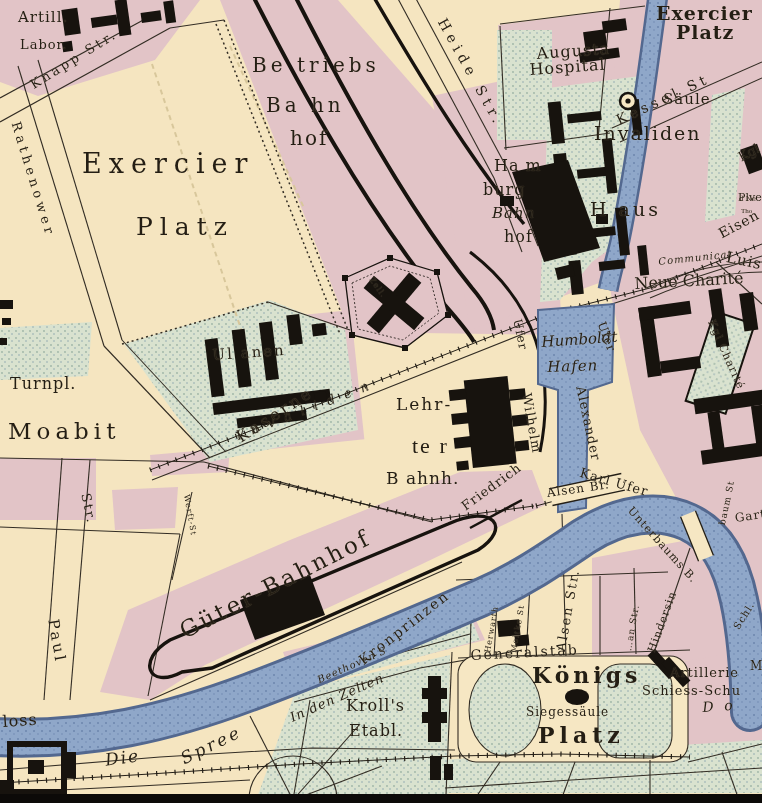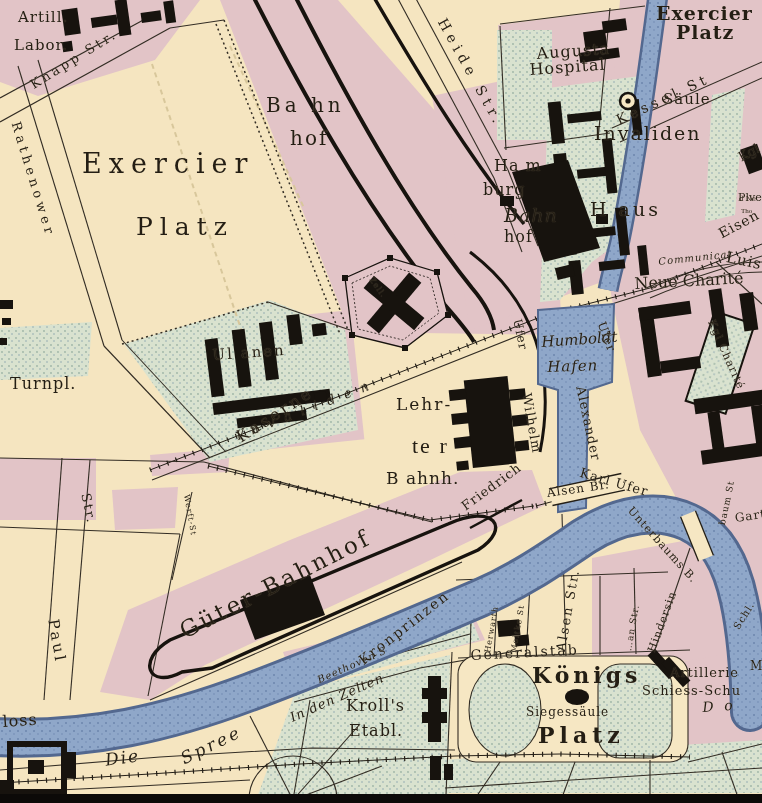--- a/index.html
+++ b/index.html
@@ -288,31 +288,32 @@
     <circle cx="628" cy="101" r="8" fill="#f6e7c3" stroke="#17130e" stroke-width="2.5"></circle>
     <circle cx="628" cy="101" r="2.6" fill="#17130e"></circle>
     <ellipse cx="577" cy="697" rx="12" ry="8" fill="#17130e"></ellipse>
   </g>
 
   <rect x="0" y="794" width="762" height="9" fill="#0c0a08"></rect>
 </svg>
 
 <div id="label-layer">
       <span class="lbl" style="left: 18px; top: 10px; font-size: 15px; letter-spacing: 1px;">Artill.</span>
-      <span class="lbl" style="left: 14px; top: 38px; font-size: 15px; letter-spacing: 1px;">Labor.</span>
+      <span class="lbl" style="left: 20px; top: 38px; font-size: 13px; letter-spacing: 1px;">Labor.</span>
       <span class="lbl" style="left: 28px; top: 80px; font-size: 13px; transform: rotate(-32deg); letter-spacing: 3px;">Knapp Str.</span>
       <span class="lbl" style="left: 22px; top: 120px; font-size: 13px; transform: rotate(73deg); letter-spacing: 4px;">Rathenower</span>
       <span class="lbl" style="left: 82px; top: 150px; font-size: 27px; letter-spacing: 7px;">Exercier</span>
       <span class="lbl" style="left: 136px; top: 214px; font-size: 25px; letter-spacing: 7px;">Platz</span>
+      <span class="lbl" style="left: 252px; top: 55px; font-size: 20px; letter-spacing: 4px;">Be triebs</span>
       <span class="lbl" style="left: 266px; top: 95px; font-size: 20px; letter-spacing: 4px;">Ba hn</span>
       <span class="lbl" style="left: 290px; top: 128px; font-size: 20px; letter-spacing: 2px;">hof</span>
       <span class="lbl" style="left: 448px; top: 16px; font-size: 14px; transform: rotate(61deg); letter-spacing: 5px;">Heide Str.</span>
       <span class="lbl" style="left: 494px; top: 158px; font-size: 16px; letter-spacing: 1px;">Ha m</span>
       <span class="lbl" style="left: 483px; top: 182px; font-size: 16px; letter-spacing: 1px;">burg</span>
-      <span class="lbl" style="left: 504px; top: 206px; font-size: 19px; letter-spacing: 1px; font-style: italic;">Bahn</span>
+      <span class="lbl" style="left: 492px; top: 206px; font-size: 15px; letter-spacing: 1px; font-style: italic;">Bahn</span>
       <span class="lbl" style="left: 504px; top: 229px; font-size: 16px; letter-spacing: 1px;">hof</span>
       <span class="lbl" style="left: 656px; top: 4px; font-size: 19px; letter-spacing: 1px; font-weight: 700;">Exercier</span>
       <span class="lbl" style="left: 676px; top: 23px; font-size: 19px; letter-spacing: 1px; font-weight: 700;">Platz</span>
       <span class="lbl" style="left: 536px; top: 46px; font-size: 16px; transform: rotate(-4deg); letter-spacing: 1px;">Augusta</span>
       <span class="lbl" style="left: 529px; top: 62px; font-size: 16px; transform: rotate(-4deg); letter-spacing: 1px;">Hospital</span>
       <span class="lbl" style="left: 614px; top: 114px; font-size: 14px; transform: rotate(-25deg); letter-spacing: 4px;">Kessel St</span>
       <span class="lbl" style="left: 663px; top: 92px; font-size: 15px; letter-spacing: 1px;">Säule</span>
       <span class="lbl" style="left: 594px; top: 124px; font-size: 19px; letter-spacing: 2px;">Invaliden</span>
       <span class="lbl" style="left: 590px; top: 200px; font-size: 19px; letter-spacing: 3px;">H aus</span>
       <span class="lbl" style="left: 736px; top: 152px; font-size: 13px; transform: rotate(-28deg);">Kgl</span>
@@ -334,20 +335,21 @@
       <span class="lbl" style="left: 582px; top: 466px; font-size: 13px; transform: rotate(16deg); letter-spacing: 1px;">Karl Ufer</span>
       <span class="lbl" style="left: 546px; top: 487px; font-size: 12px; transform: rotate(-8deg); letter-spacing: 1px;">Alsen Br.</span>
       <span class="lbl" style="left: 396px; top: 396px; font-size: 17px; letter-spacing: 2px;">Lehr-</span>
       <span class="lbl" style="left: 412px; top: 435px; font-size: 22px; letter-spacing: 2px; font-family: Liberation Serif, serif;">te r</span>
       <span class="lbl" style="left: 386px; top: 470px; font-size: 17px; letter-spacing: 1px; text-align: center;">B ahnh.</span>
       <span class="lbl" style="left: 234px; top: 430px; font-size: 13px; transform: rotate(-21deg); letter-spacing: 10px; font-style: italic;">Invaliden</span>
       <span class="lbl" style="left: 212px; top: 348px; font-size: 15px; transform: rotate(-4deg); letter-spacing: 2px;">Ul anen</span>
       <span class="lbl" style="left: 234px; top: 432px; font-size: 16px; transform: rotate(-33deg); letter-spacing: 3px;">Kaserne</span>
       <span class="lbl" style="left: 374px; top: 276px; font-size: 8px; transform: rotate(55deg); letter-spacing: 1px;">Zell.</span>
       <span class="lbl" style="left: 10px; top: 376px; font-size: 16px; letter-spacing: 1px; ">Turnpl.</span>
+      <span class="lbl" style="left: 8px; top: 420px; font-size: 23px; letter-spacing: 5px;">Moabit</span>
       <span class="lbl" style="left: 92px; top: 492px; font-size: 13px; transform: rotate(78deg); letter-spacing: 2px;">Str.</span>
       <span class="lbl" style="left: 60px; top: 618px; font-size: 15px; transform: rotate(80deg); letter-spacing: 3px;">Paul</span>
       <span class="lbl" style="left: 190px; top: 494px; font-size: 8px; transform: rotate(80deg); letter-spacing: 1px;">Werft-St</span>
       <span class="lbl" style="left: 176px; top: 622px; font-size: 23px; transform: rotate(-27deg); letter-spacing: 3px;">Güter-Bahnhof</span>
       <span class="lbl" style="left: 356px; top: 656px; font-size: 14px; transform: rotate(-38deg); letter-spacing: 2px;">Kronprinzen</span>
       <span class="lbl" style="left: 316px; top: 676px; font-size: 10px; transform: rotate(-24deg); letter-spacing: 1px; font-style: italic;">Beethoven S</span>
       <span class="lbl" style="left: 288px; top: 712px; font-size: 13px; transform: rotate(-24deg); letter-spacing: 1px; font-style: italic;">In den Zelten</span>
       <span class="lbl" style="left: 346px; top: 698px; font-size: 16px; letter-spacing: 1px;">Kroll's</span>
       <span class="lbl" style="left: 349px; top: 723px; font-size: 16px; letter-spacing: 1px;">Etabl.</span>
       <span class="lbl" style="left: 470px; top: 648px; font-size: 14px; transform: rotate(-3deg); letter-spacing: 2px;">Generalstab</span>

